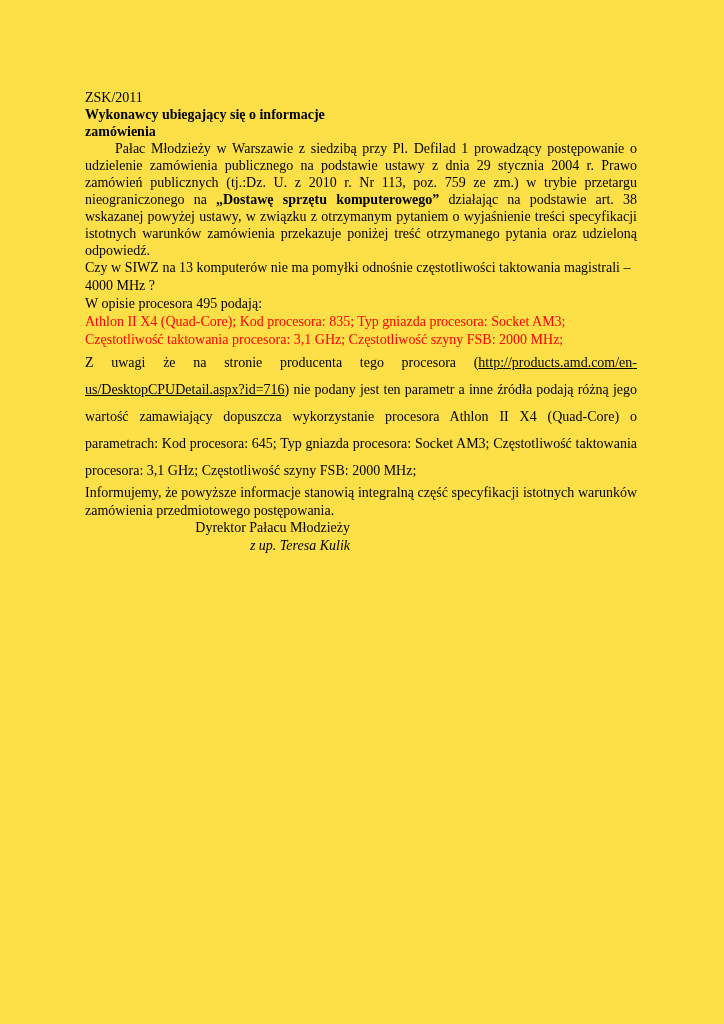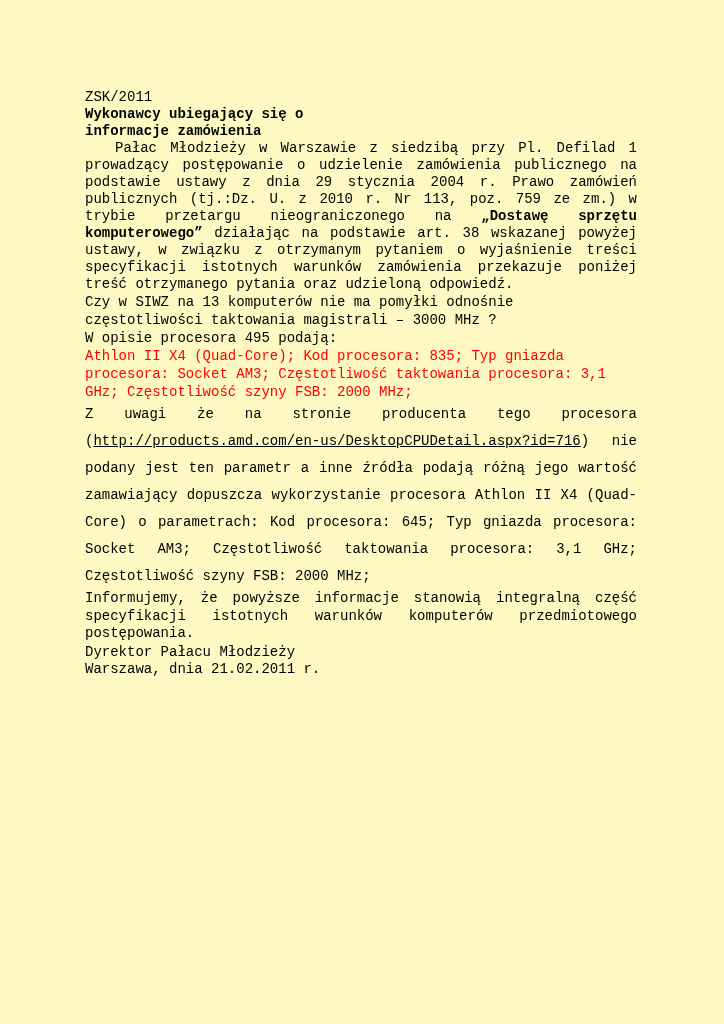--- a/index.html
+++ b/index.html
@@ -1,22 +1,22 @@
 <!DOCTYPE html>
 <html><head>
 <meta charset="utf-8">
 <style>
   * { box-sizing: border-box; }
   html, body { margin: 0; padding: 0; background: #ffffff; }
   .page {
     width: 724px;
     height: 1024px;
-    background: #fef9c3;
+    background: #fde047;
     padding: 89px 87px 40px 85px;
-    font-family: Liberation Mono, monospace;
+    font-family: Liberation Serif, serif;
     font-size: 14px;
     line-height: 17px;
     color: #000000;
   }
   .page div { margin: 0; }
   .ref-number { margin: 0; }
   .addressee-heading {
     margin: 14px 0 0 302px;
     width: 254px;
     font-weight: bold;
@@ -45,47 +45,47 @@
   a.doc-link { color: #000000; text-decoration: underline; cursor: pointer; }
   .closing-paragraph {
     margin-top: 18px;
     text-align: justify;
     line-height: 17.5px;
   }
   .signature-block {
     margin-top: 50px;
     margin-left: 295px;
     width: 265px;
-    text-align: left;
+    text-align: right;
     line-height: 18px;
   }
   .sig-name { font-style: italic; }
   .date-line { margin-top: 36px; }
 </style>
 </head>
 <body>
 
 <div class="page">
 
   <div class="ref-number">ZSK/2011</div>
 
   <div class="addressee-heading">Wykonawcy ubiegający się o informacje zamówienia</div>
 
   <div class="intro-paragraph"><span>Pałac Młodzieży w Warszawie z siedzibą przy Pl. Defilad 1 prowadzący postępowanie o udzielenie zamówienia publicznego na podstawie ustawy z dnia 29 stycznia 2004 r. Prawo zamówień publicznych (tj.:Dz. U. z 2010 r. Nr 113, poz. 759 ze zm.) w trybie przetargu nieograniczonego na </span><b>„Dostawę sprzętu komputerowego”</b><span> działając na podstawie art. 38  wskazanej powyżej ustawy, w związku z otrzymanym pytaniem o wyjaśnienie treści specyfikacji istotnych warunków zamówienia przekazuje poniżej treść otrzymanego pytania oraz udzieloną odpowiedź.</span></div>
 
   <div class="question-section">
-    <div>Czy w SIWZ na 13 komputerów nie ma pomyłki odnośnie częstotliwości taktowania magistrali – 3000 MHz ?</div>
+    <div>Czy w SIWZ na 13 komputerów nie ma pomyłki odnośnie częstotliwości taktowania magistrali – 4000 MHz ?</div>
     <div>W opisie procesora 495 podają:</div>
     <div class="red-text">Athlon II X4 (Quad-Core); Kod procesora: 835; Typ gniazda procesora: Socket AM3; Częstotliwość taktowania procesora: 3,1 GHz; Częstotliwość szyny FSB: 2000 MHz;</div>
   </div>
 
 
   <div class="answer-paragraph"><span>Z uwagi że na stronie producenta tego procesora (</span><a class="doc-link">http://products.amd.com/en-us/DesktopCPUDetail.aspx?id=716</a><span>) nie podany jest ten parametr a inne źródła podają różną jego wartość zamawiający dopuszcza wykorzystanie procesora Athlon II X4 (Quad-Core) o parametrach: Kod procesora: 645; Typ gniazda procesora: Socket AM3; Częstotliwość taktowania procesora: 3,1 GHz; Częstotliwość szyny FSB: 2000 MHz;</span></div>
 
-  <div class="closing-paragraph">Informujemy, że powyższe informacje stanowią integralną część specyfikacji istotnych warunków komputerów przedmiotowego postępowania.</div>
+  <div class="closing-paragraph">Informujemy, że powyższe informacje stanowią integralną część specyfikacji istotnych warunków zamówienia przedmiotowego postępowania.</div>
 
   <div class="signature-block">
     <div>Dyrektor Pałacu Młodzieży</div>
+    <div class="sig-name">z  up. Teresa Kulik</div>
   </div>
 
-  <div class="date-line">Warszawa, dnia 21.02.2011 r.</div>
 
 </div>
 
 </body></html>

